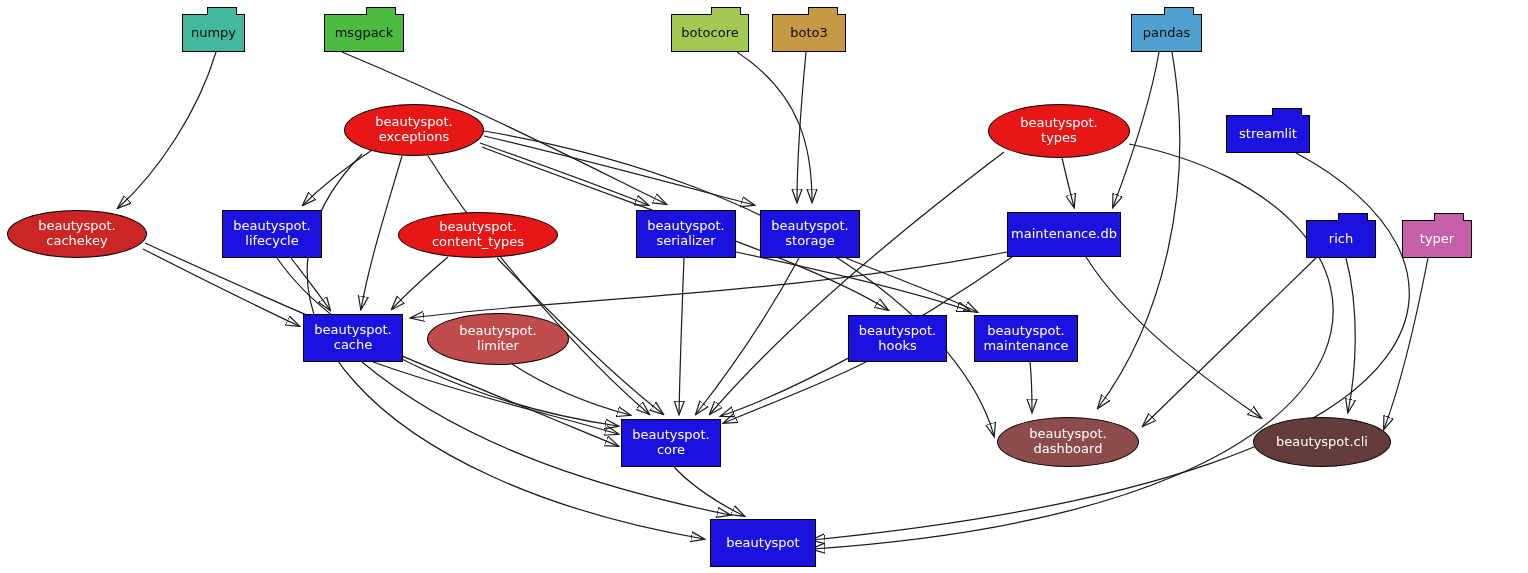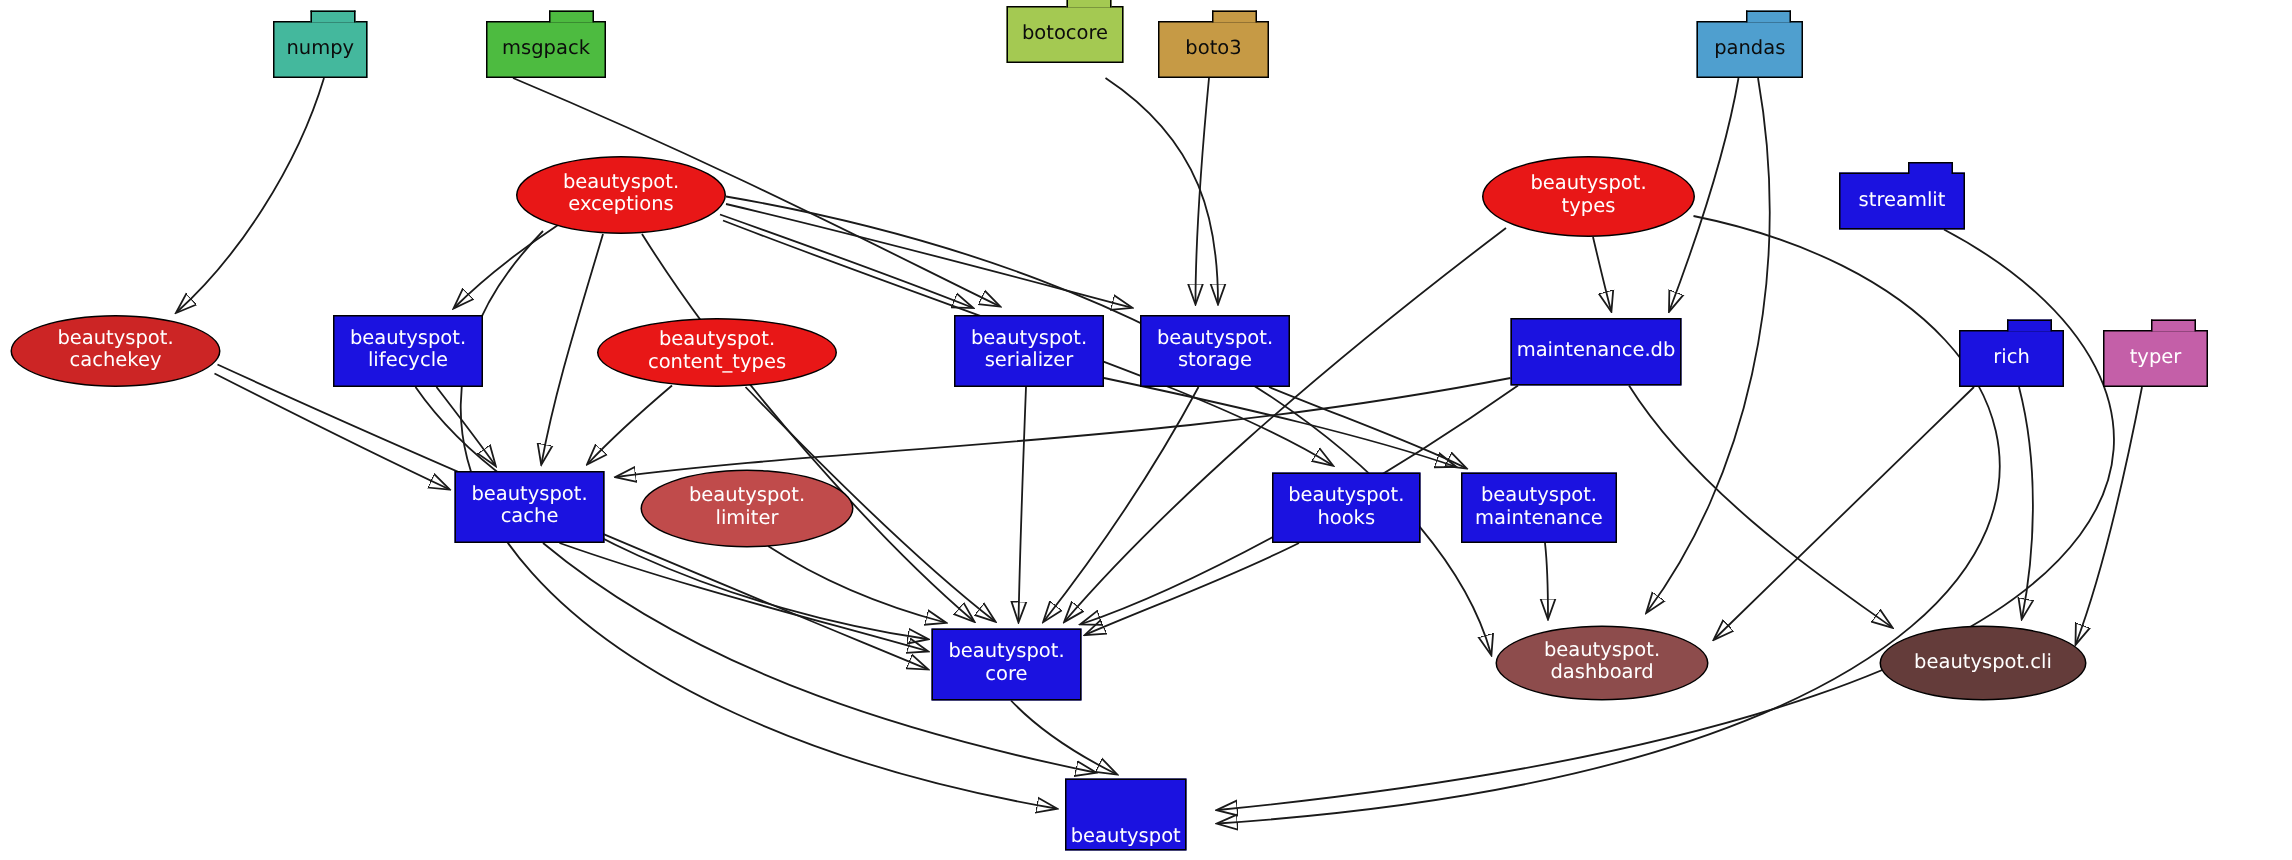--- a/index.html
+++ b/index.html
@@ -99,21 +99,21 @@
     <path d="M1086,257 C1132,330 1222,390 1261,418" marker-end="url(#m-blue)"></path>
     <path d="M866,362 C818,386 768,404 724,423" marker-end="url(#m-blue)"></path>
     <path d="M1030,362 C1032,380 1032,396 1032,412" marker-end="url(#m-blue)"></path>
     <path d="M373,362 C458,392 548,414 618,434" marker-end="url(#m-blue)"></path>
     <path d="M362,362 C470,452 618,492 730,515" marker-end="url(#m-blue)"></path>
     <path d="M674,467 C692,486 716,502 744,516" marker-end="url(#m-blue)"></path>
   </svg>
 
   <div class="node folder dark-text" style="left:182px;top:14px;width:63px;height:38px;background:#44b89d;"><span>numpy</span></div>
   <div class="node folder dark-text" style="left:280px;top:14px;width:80px;height:38px;background:#4dbb40;margin-left:44px;"><span>msgpack</span></div>
-  <div class="node folder dark-text" style="left:671px;top:4px;width:78px;height:38px;background:#a4c952;"><span>botocore</span></div>
+  <div class="node folder dark-text" style="left:671px;top:14px;width:78px;height:38px;background:#a4c952;"><span>botocore</span></div>
   <div class="node folder dark-text" style="left:772px;top:14px;width:74px;height:38px;background:#c69a45;justify-content:center;"><span>boto3</span></div>
   <div class="node folder dark-text" style="left:1131px;top:14px;width:71px;height:38px;background:#4f9fcf;"><span>pandas</span></div>
   <div class="node folder" style="left:1226px;top:115px;width:84px;height:38px;background:#1b12e0;"><span>streamlit</span></div>
   <div class="node folder" style="left:1306px;top:220px;width:70px;height:38px;background:#1b12e0;"><span>rich</span></div>
   <div class="node folder" style="left:1402px;top:220px;width:70px;height:38px;background:#c45fa8;text-align:right;"><span>typer</span></div>
 
   <div class="node ellipse" style="left:344px;top:104px;width:140px;height:52px;background:#e81717;"><span>beautyspot.
 exceptions</span></div>
   <div class="node ellipse" style="left:988px;top:104px;width:142px;height:54px;background:#e81717;"><span>beautyspot.
 types</span></div>
@@ -137,15 +137,15 @@
 hooks</span></div>
   <div class="node rect" style="left:974px;top:315px;width:104px;height:47px;background:#1b12e0;"><span>beautyspot.
 maintenance</span></div>
   <div class="node rect" style="left:621px;top:419px;width:100px;height:48px;background:#1b12e0;"><span>beautyspot.
 core</span></div>
 
   <div class="node ellipse" style="left:997px;top:417px;width:142px;height:50px;background:#8d4c4c;"><span>beautyspot.
 dashboard</span></div>
   <div class="node ellipse" style="left:1253px;top:417px;width:138px;height:50px;background:#643c3a;"><span>beautyspot.cli</span></div>
 
-  <div class="node rect" style="left:710px;top:519px;width:81px;height:48px;background:#1b12e0;align-items:flex-end;"><span>beautyspot</span></div>
+  <div class="node rect" style="left:710px;top:519px;width:106px;height:48px;background:#1b12e0;"><span>beautyspot</span></div>
 
 </div>
 
 </body></html>

